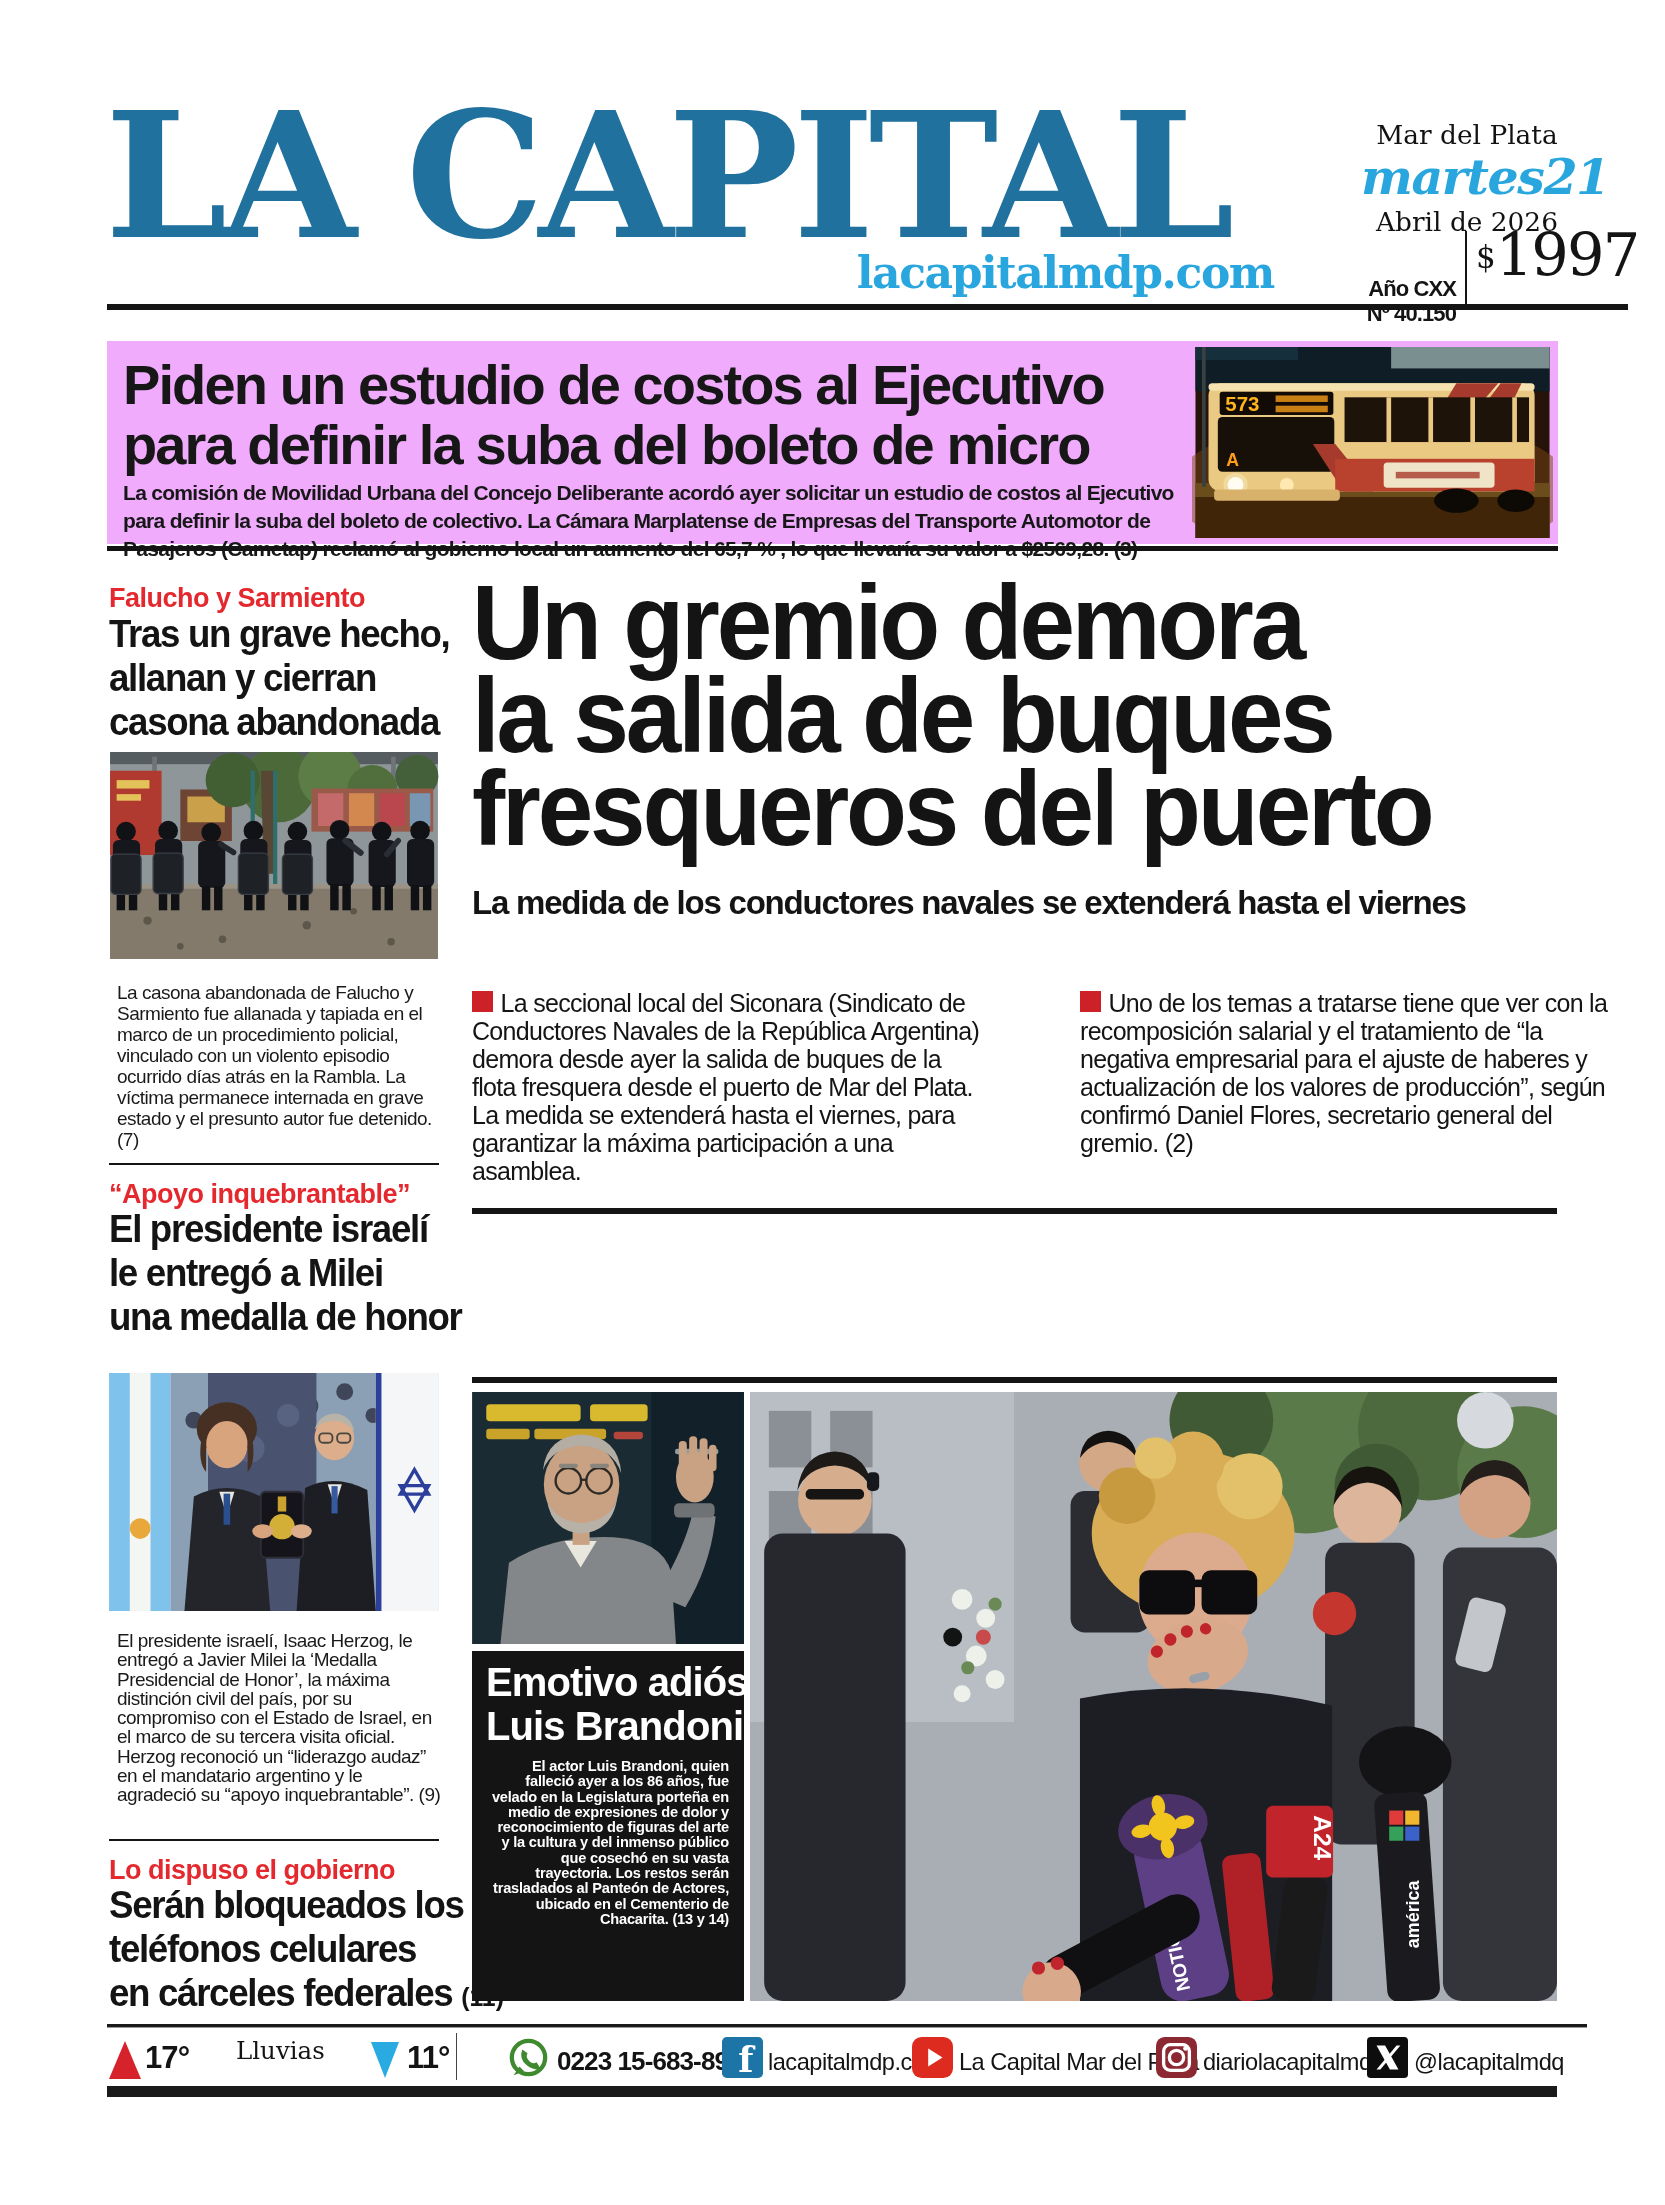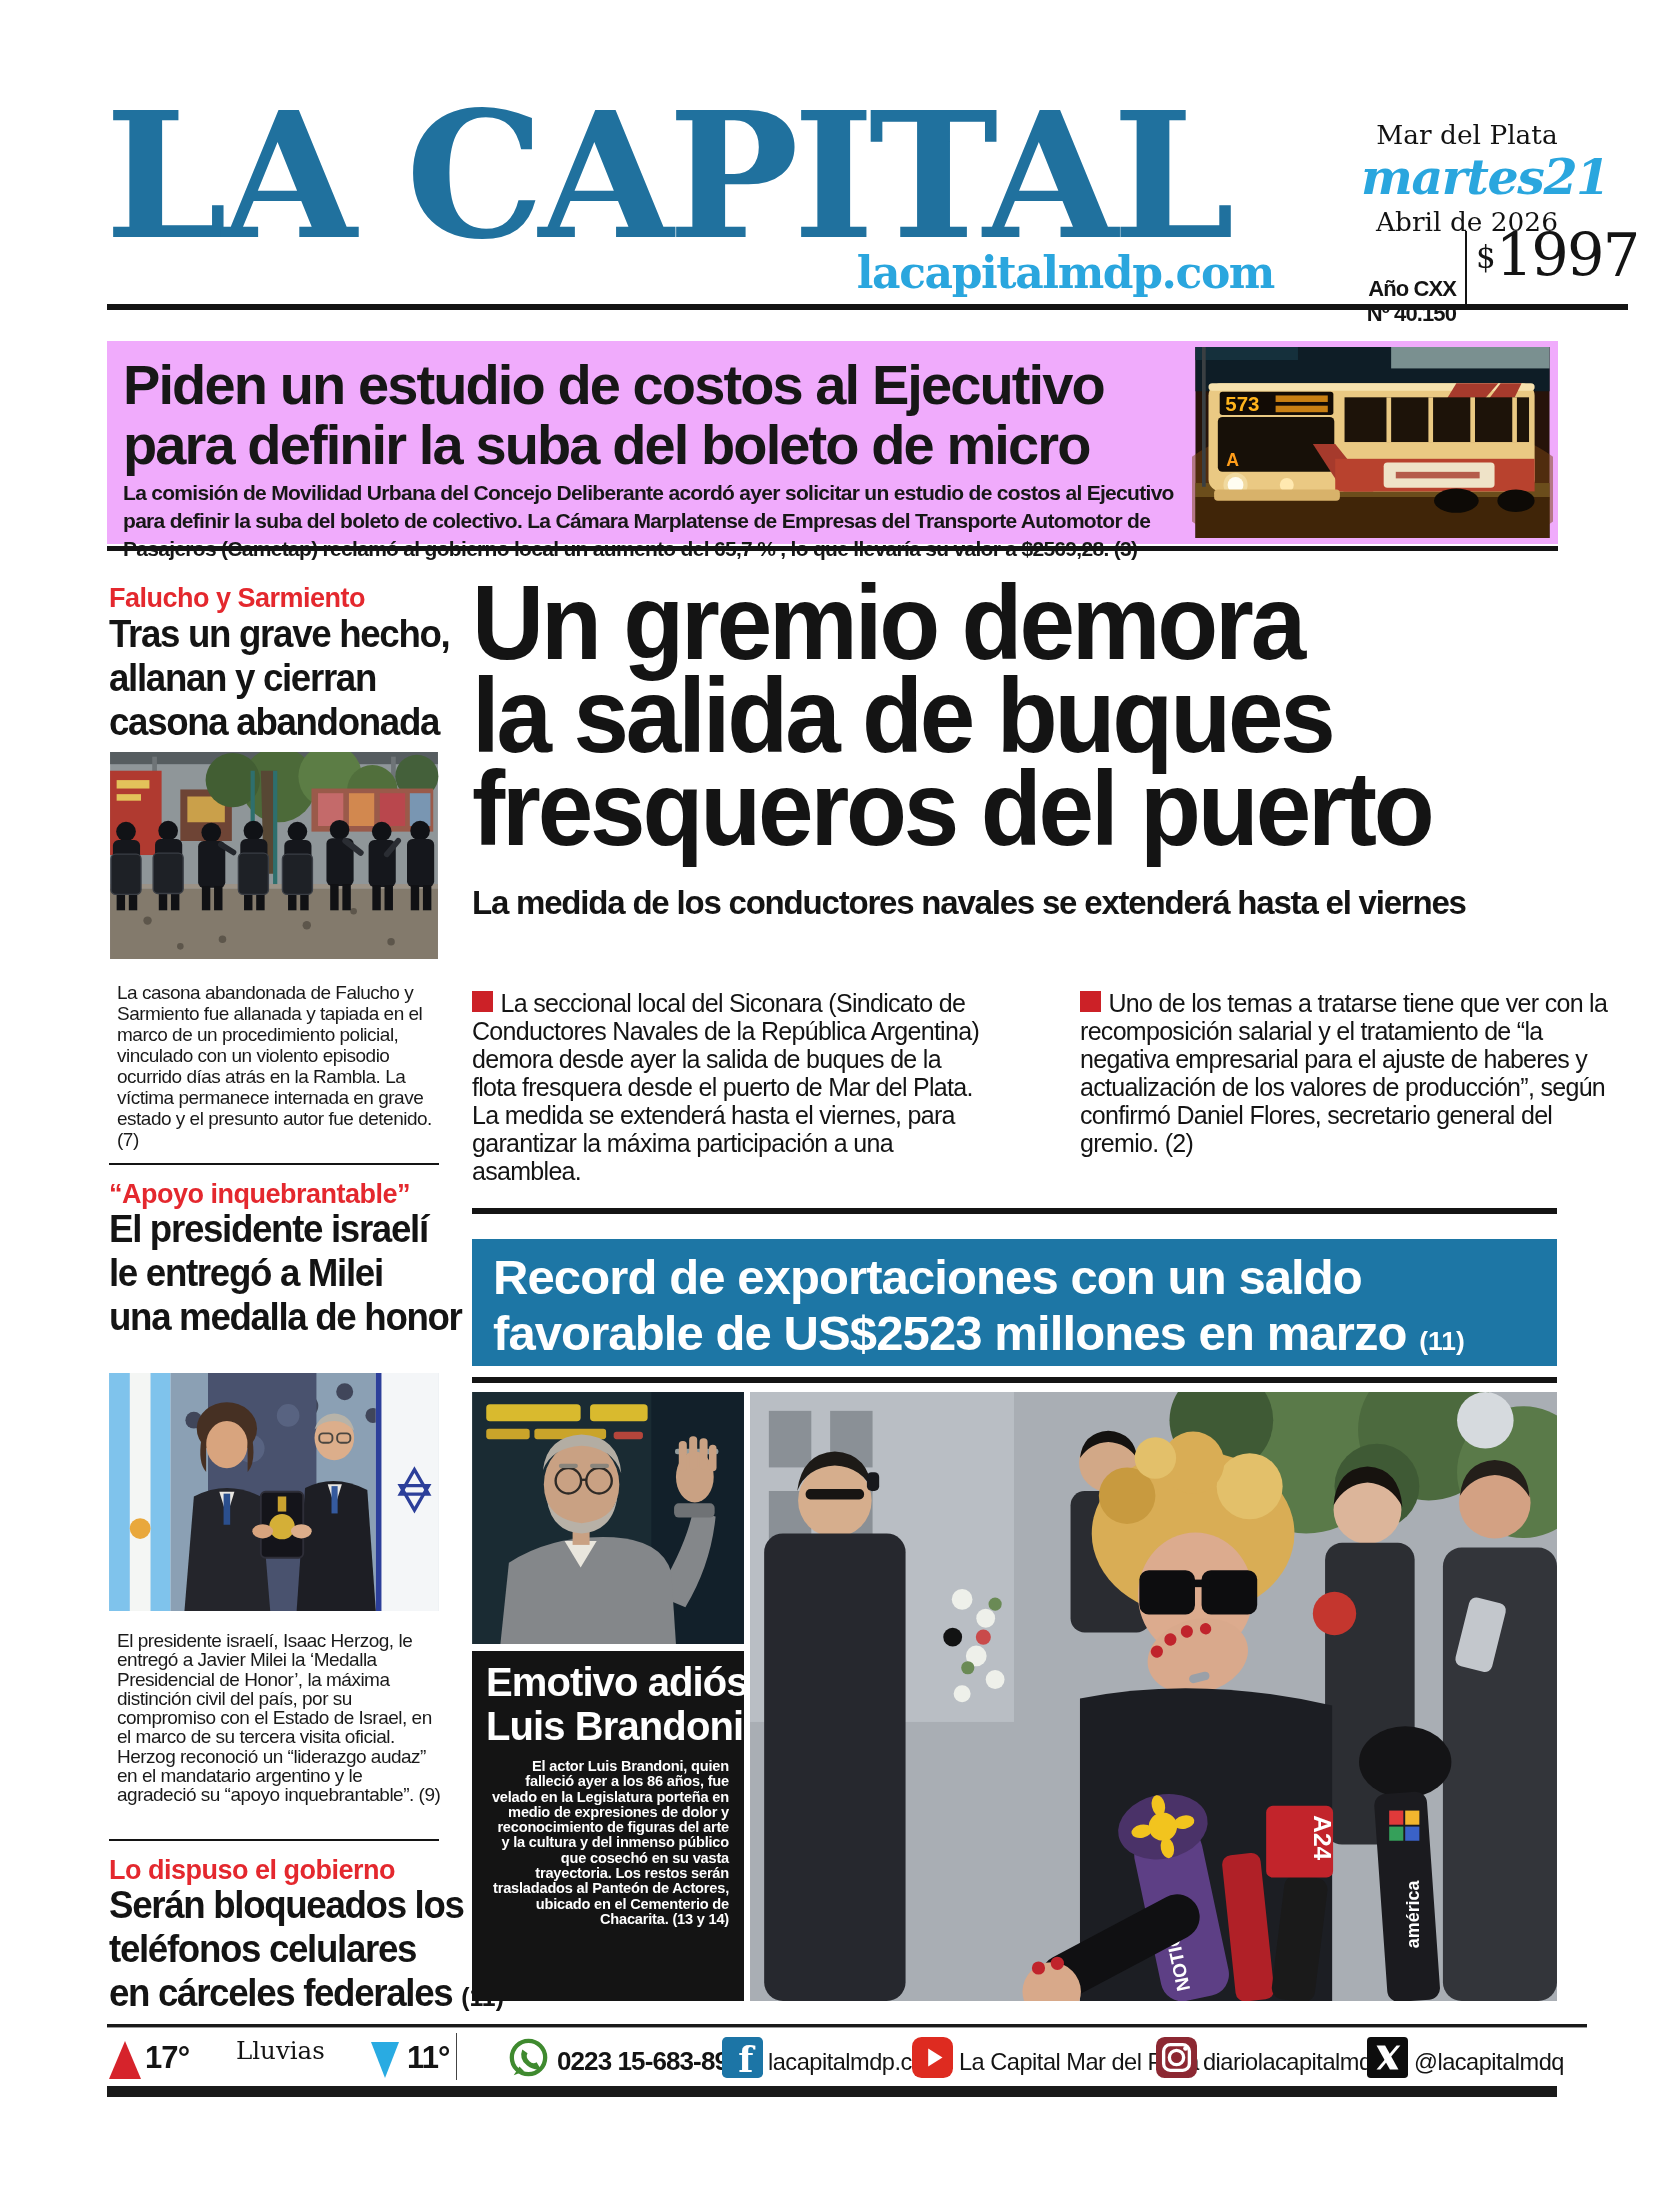--- a/index.html
+++ b/index.html
@@ -337,24 +337,20 @@
 
   <div class="abs mbody mcol1">
     <span class="sq"></span><span>La seccional local del Siconara (Sindicato de Conductores Navales de la República Argentina) demora desde ayer la salida de buques de la flota fresquera desde el puerto de Mar del Plata. La medida se extenderá hasta el viernes, para garantizar la máxima participación a una asamblea.</span>
   </div>
   <div class="abs mbody mcol2">
     <span class="sq"></span><span>Uno de los temas a tratarse tiene que ver con la recomposición salarial y el tratamiento de “la negativa empresarial para el ajuste de haberes y actualización de los valores de producción”, según confirmó Daniel Flores, secretario general del gremio. (2)</span>
   </div>
 
   <div class="abs mrule-a"></div>
 
-  <div class="abs banner">
-    <div class="bl l1 nowrap">Record de exportaciones con un saldo</div>
-    <div class="bl l2 nowrap"><span>favorable de US$2523 millones en marzo</span> <span class="ref">(11)</span></div>
-  </div>
   <div class="abs mrule-b"></div>
 
   <svg class="abs bphoto" viewBox="0 0 576 534">
     <rect width="576" height="534" fill="#1a2b33"></rect>
     <rect x="380" width="196" height="534" fill="#12202a"></rect>
     <rect x="30" y="26" width="200" height="36" rx="8" fill="#d9ba2e"></rect>
     <rect x="250" y="26" width="122" height="36" rx="8" fill="#d9ba2e"></rect>
     <rect x="30" y="78" width="92" height="22" rx="6" fill="#caa42a"></rect>
     <rect x="132" y="78" width="152" height="22" rx="6" fill="#caa42a"></rect>
     <rect x="300" y="84" width="62" height="16" rx="6" fill="#b3453b"></rect>

